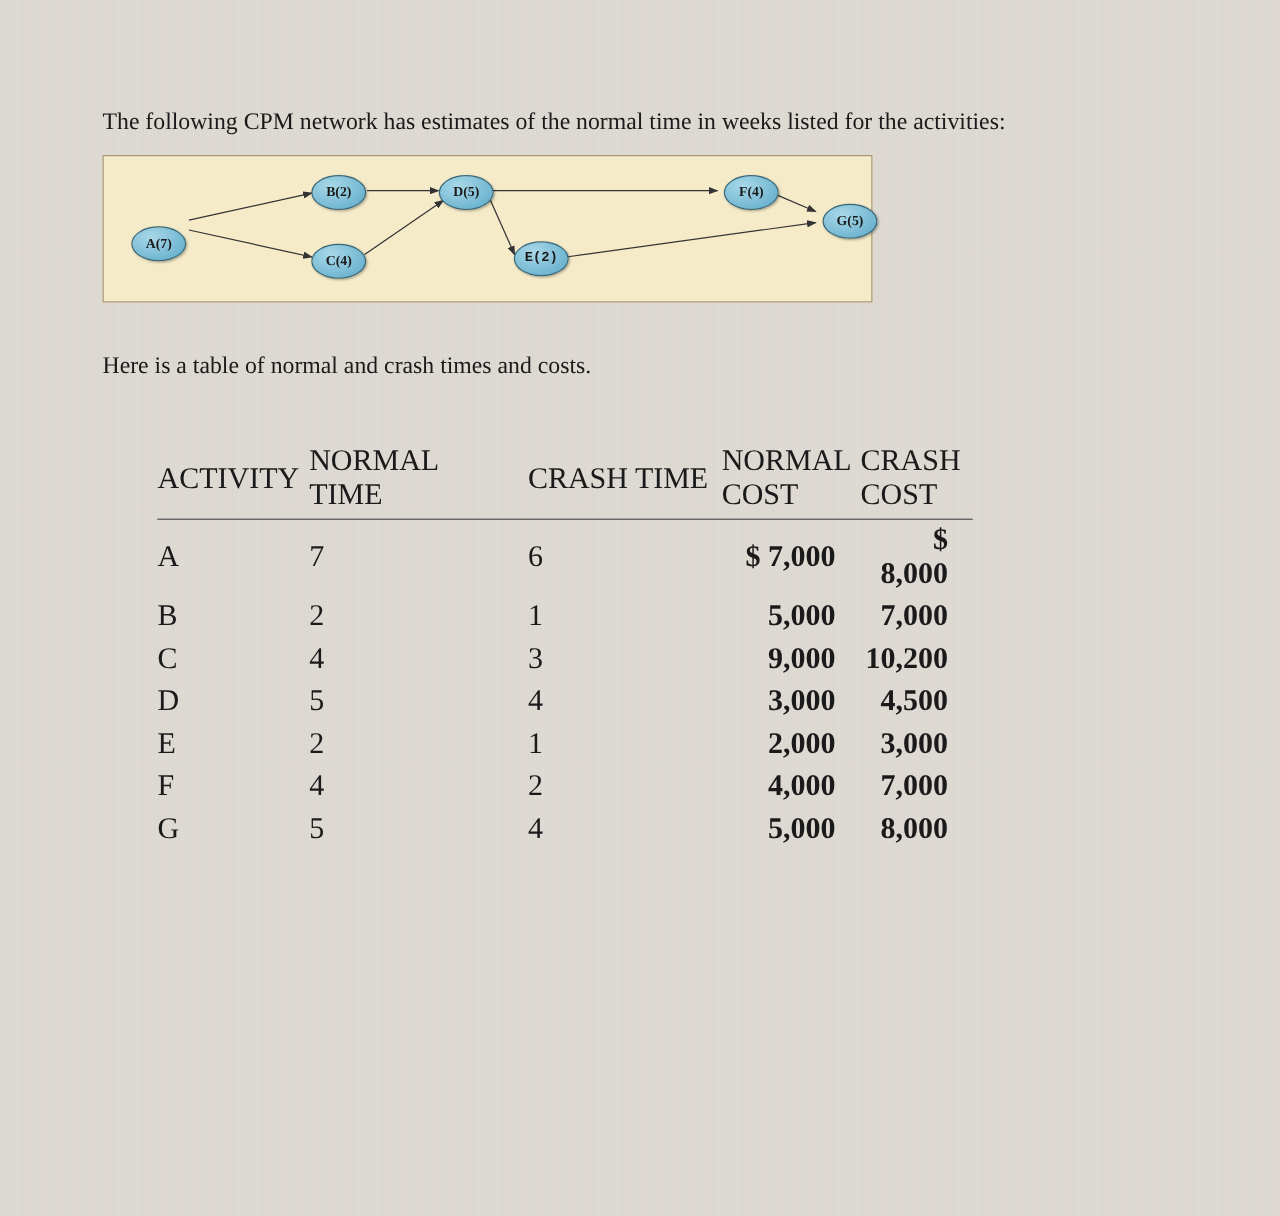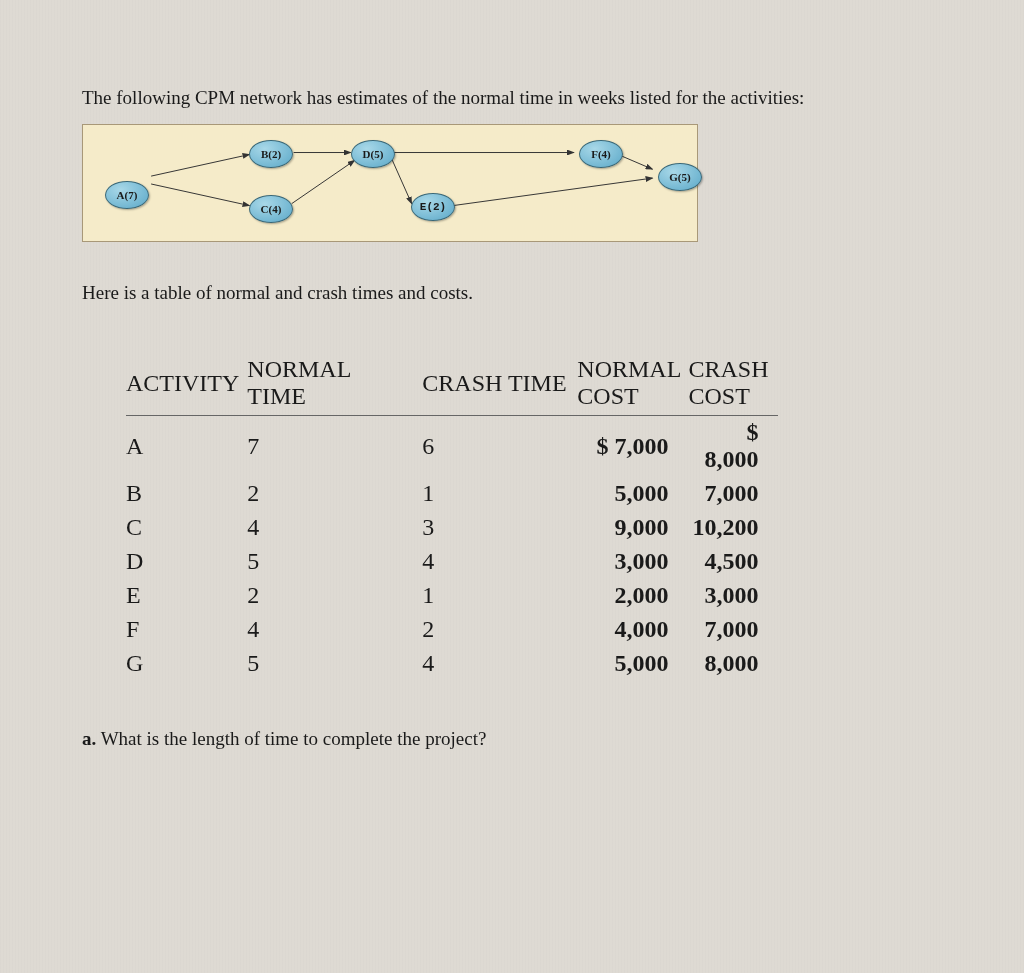--- a/index.html
+++ b/index.html
@@ -191,17 +191,13 @@
         <td class="activity-cell">G</td>
         <td class="num-cell">5</td>
         <td class="num-cell">4</td>
         <td class="cost-cell">5,000</td>
         <td class="cost-cell">8,000</td>
       </tr>
     </tbody>
 </table>
 
 <div class="questions">
-  <div class="question-item">
-    <span class="question-label">a.</span>
-    <span>What is the length of time to complete the project?</span>
-  </div>
 </div>
 
 </body></html>

